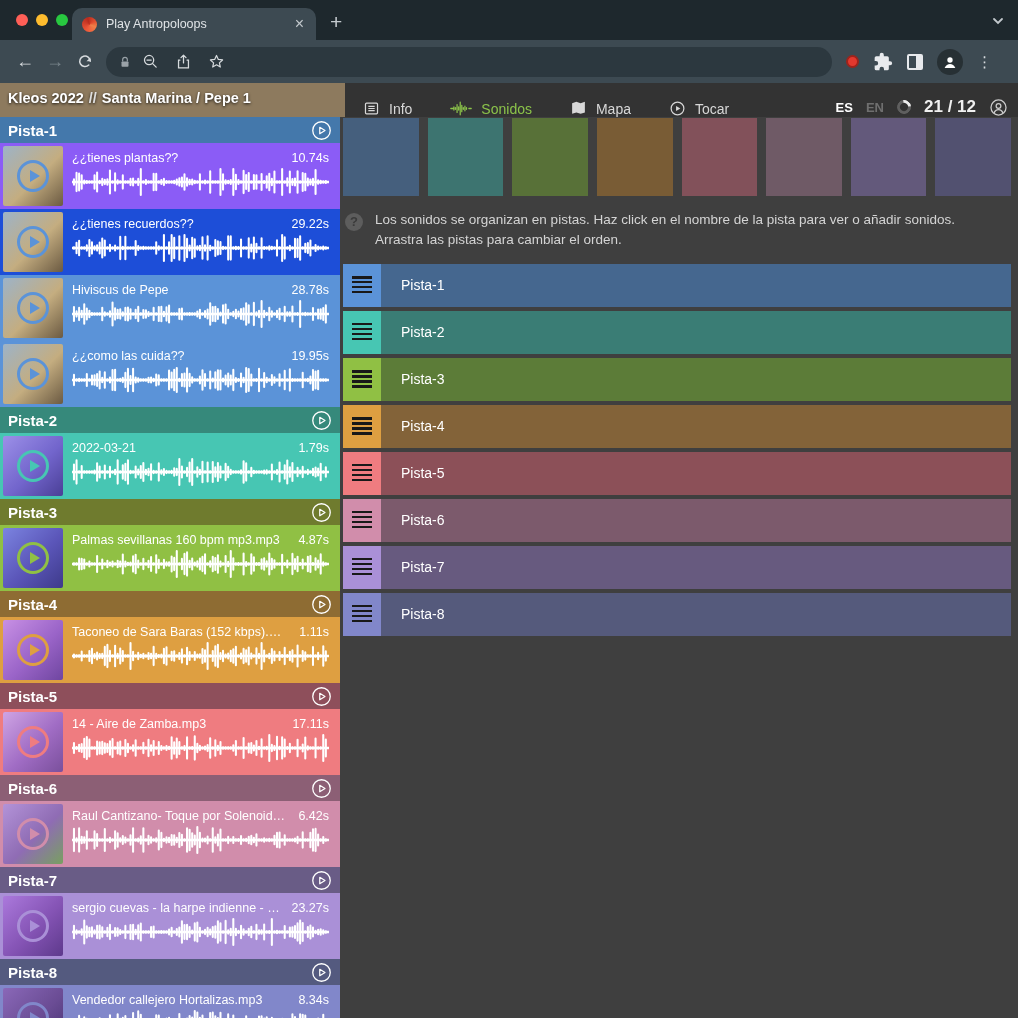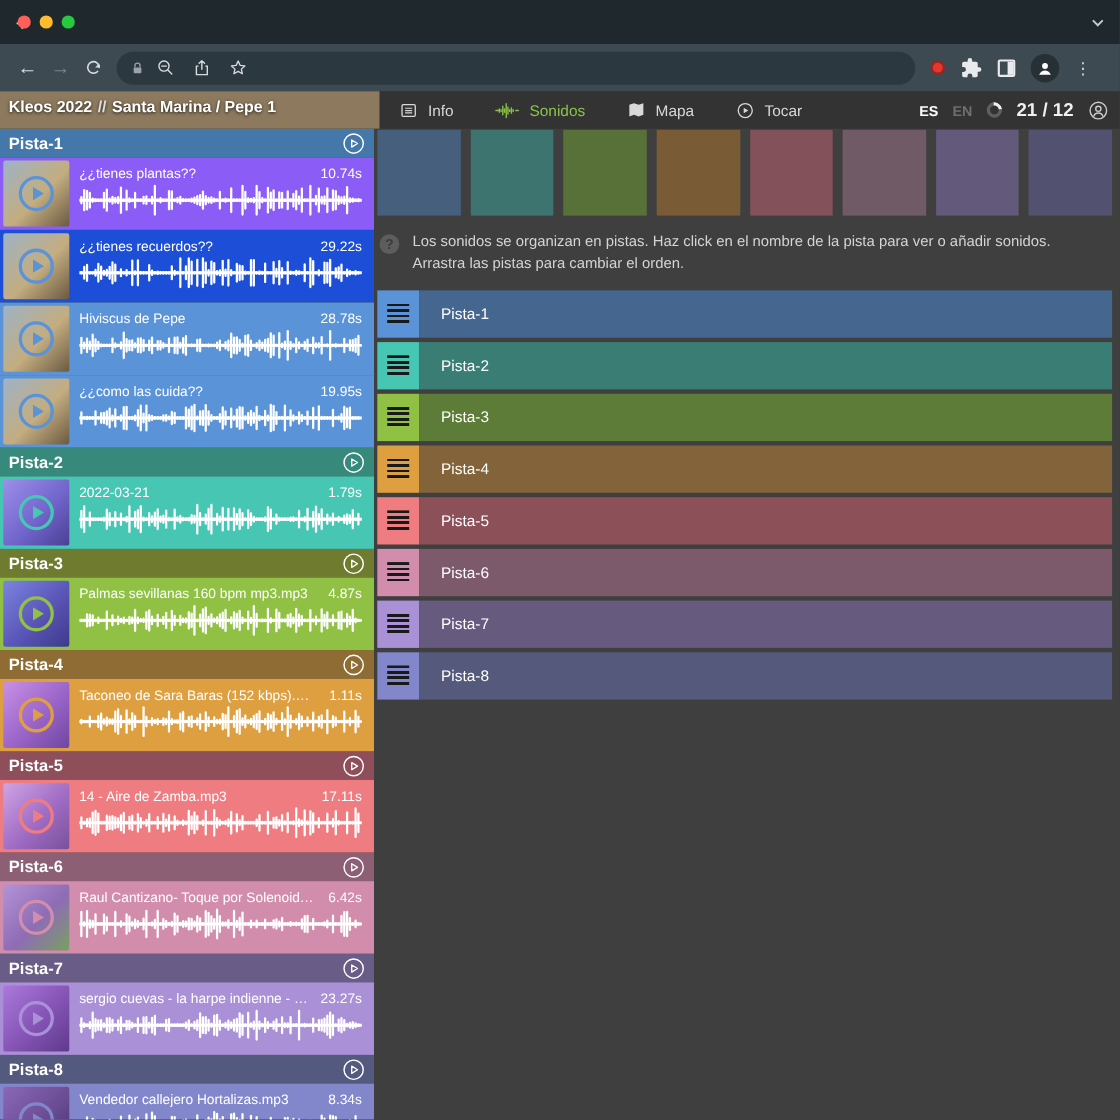--- a/index.html
+++ b/index.html
@@ -29,21 +29,21 @@
   .url .path { color:#9aa2a8; }
   .boxicons { display:flex; align-items:center; gap:16px; flex:none; }
   .tb-right { display:flex; align-items:center; gap:14px; margin-left:14px; }
   .record-dot { width:13px; height:13px; border-radius:50%; background:#e3382e; border:2.5px solid #9e231b; }
   .panel-icon { width:16px; height:16px; border:2px solid #e8eaed; border-radius:2px; position:relative; }
   .panel-icon::after { content:""; position:absolute; right:0; top:0; bottom:0; width:5px; background:#e8eaed; }
   .avatar { width:26px; height:26px; border-radius:50%; background:#273034; display:flex; align-items:center; justify-content:center; }
   .dots { color:#d7dbde; font-size:15px; letter-spacing:0; }
 
   
-  .appheader { height:34px; background:#333333; display:flex; align-items:center; }
+  .appheader { height:34px; background:#333333; display:flex; align-items:flex-end; }
   .ah-photo { width:345px; height:34px; flex:none; position:relative; overflow:hidden;
     background:
       radial-gradient(circle 3px at 200px 28px, #f4c53d 98%, transparent),
       linear-gradient(115deg, rgba(227,200,60,0) 58%, rgba(227,200,60,.8) 58.5%, rgba(227,200,60,0) 59.5%),
       repeating-linear-gradient(90deg, rgba(160,80,60,.25) 0 6px, rgba(90,110,70,.18) 6px 11px, rgba(0,0,0,0) 11px 17px),
       linear-gradient(90deg, #3a352c 0%, #564a3a 14%, #2e2a23 24%, #9c8866 30%, #b09b7a 46%, #8b785d 56%, #ab9675 70%, #9783666 84%, #8d7a5e 100%);
     background-color:#8d7a5e; }
   .breadcrumb { position:absolute; left:8px; top:7px; font-size:14.5px; font-weight:bold; color:#fff;
     text-shadow:0 1px 3px rgba(0,0,0,.8); white-space:nowrap; }
   .breadcrumb .sep { color:#e0e0e0; padding:0 5px; }
@@ -93,20 +93,25 @@
 </style>
 </head>
 <body>
 
 <div class="tabstrip">
   <div class="traffic">
     <span class="light" style="background:#ff5f57"></span>
     <span class="light" style="background:#febc2e"></span>
     <span class="light" style="background:#28c840"></span>
   </div>
+  <div class="tab">
+    <span class="favicon"></span>
+    <span class="tab-title">Play Antropoloops</span>
+    <span class="tab-close">×</span>
+  </div>
   <span class="newtab">+</span>
   <span class="strip-chevron">
     <svg width="16" height="16" viewBox="0 0 16 16">
         <path d="M4 6l4 4 4-4" stroke="#c3c9cd" stroke-width="1.8" fill="none" stroke-linecap="round"></path>
       </svg>
   </span>
 </div>
 
 <div class="toolbar">
   <span class="nav-btn">←</span>

